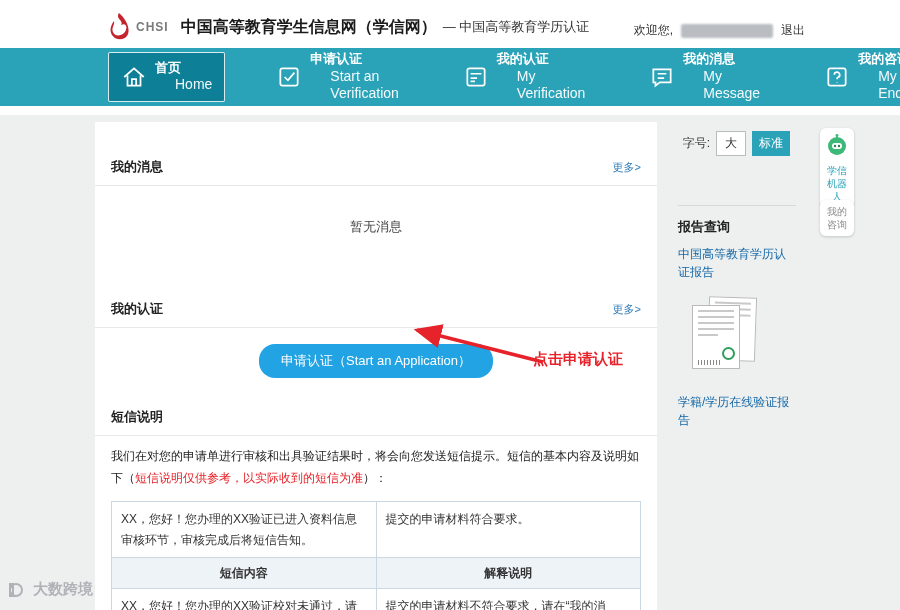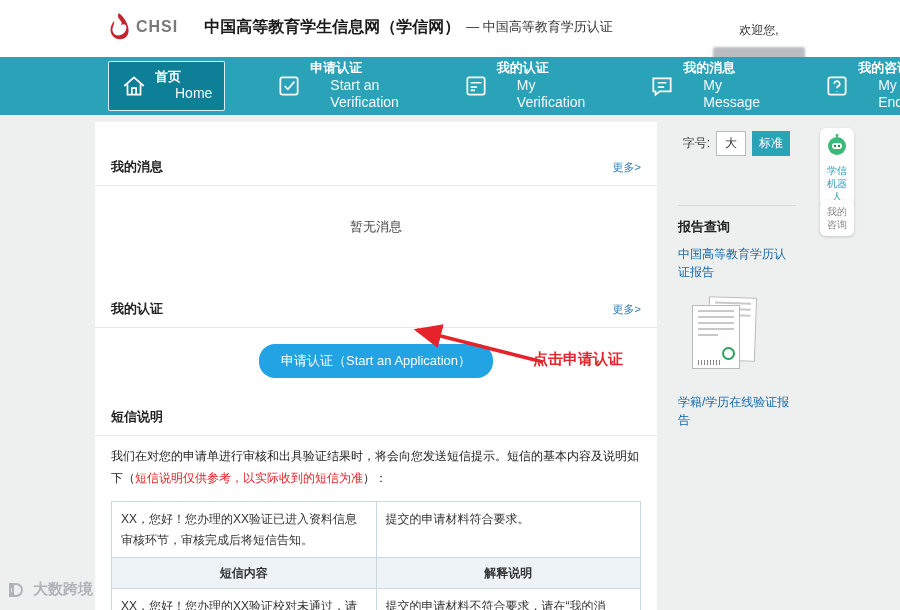--- a/index.html
+++ b/index.html
@@ -3,29 +3,29 @@
 <meta charset="utf-8">
 <style>
   * { margin:0; padding:0; box-sizing:border-box; }
   body { font-family:"Liberation Sans","DejaVu Sans",sans-serif; background:#fff; }
   #page { position:relative; width:900px; height:610px; overflow:hidden; background:#fff; }
 
   
   .header { position:absolute; top:0; left:0; width:900px; height:57px; background:#fff; }
   .brand { position:absolute; left:108px; top:12px; display:flex; align-items:center; gap:6px; }
   .brand .flame { width:22px; height:30px; }
-  .brand .chsi { font-size:16px; font-weight:bold; color:#7a7a7a; letter-spacing:1px; margin-right:20px; }
+  .brand .chsi { font-size:12px; font-weight:bold; color:#7a7a7a; letter-spacing:1px; margin-right:6px; }
   .site-title { font-size:16px; font-weight:bold; color:#1a1a1a;font-family:Liberation Serif, serif; }
   .site-sub { font-size:13px; font-weight:normal; color:#333; }
-  .welcome { position:absolute; right:95px; top:22px; display:flex; align-items:center; gap:8px; font-size:12px; color:#333;flex-direction:column; }
+  .welcome { position:absolute; right:95px; top:22px; display:flex; align-items:center; gap:8px; font-size:12px; color:#333; }
   .redacted { width:92px; height:14px; background:#b9bdc2; filter:blur(1px); border-radius:2px; }
   .logout { color:#333; cursor:pointer; }
 
   
-  .nav { position:absolute; top:57px; left:0; width:900px; height:58px; background:#2aa2b8; display:flex; align-items:center; padding-left:108px; gap:38px; }
+  .nav { position:absolute; top:48px; left:0; width:900px; height:58px; background:#2aa2b8; display:flex; align-items:center; padding-left:108px; gap:38px; }
   .nav-item { display:flex; align-items:center; gap:8px; color:#fff; cursor:pointer; padding:7px 12px; border:1px solid transparent; }
   .nav-item.active { background:#0d7f97; border:1px solid rgba(255,255,255,.85); border-radius:2px; }
   .nav-item .zh { font-size:13px; font-weight:bold; line-height:1.25; }
   .nav-item .en { font-size:14px; line-height:1.25; opacity:.95;margin-left:20px; }
   .nav-ic { width:26px; height:26px; flex:0 0 26px; }
   .nav-ic svg { width:26px; height:26px; stroke:#fff; fill:none; stroke-width:1.6; }
 
   
   .content-bg { position:absolute; top:115px; left:0; width:900px; height:495px; background:#eef0ef; }
 

